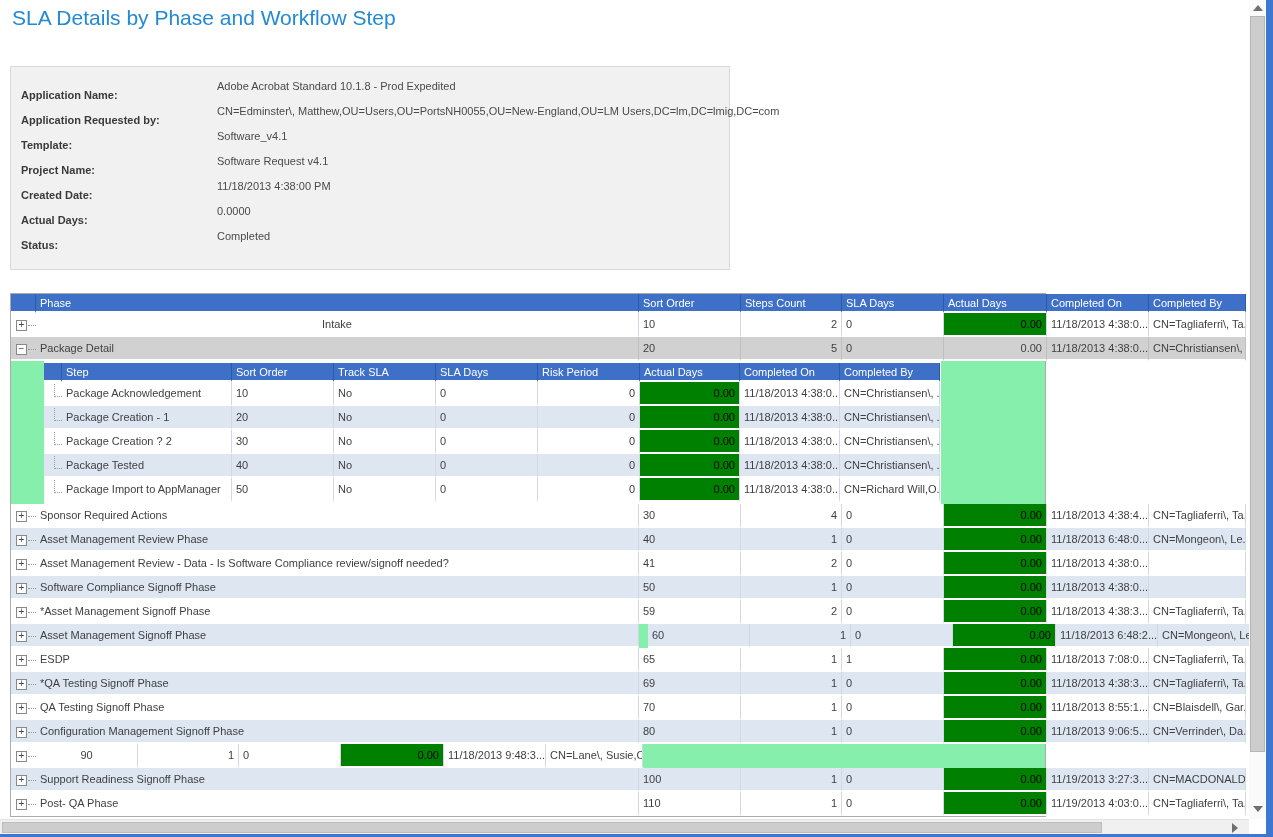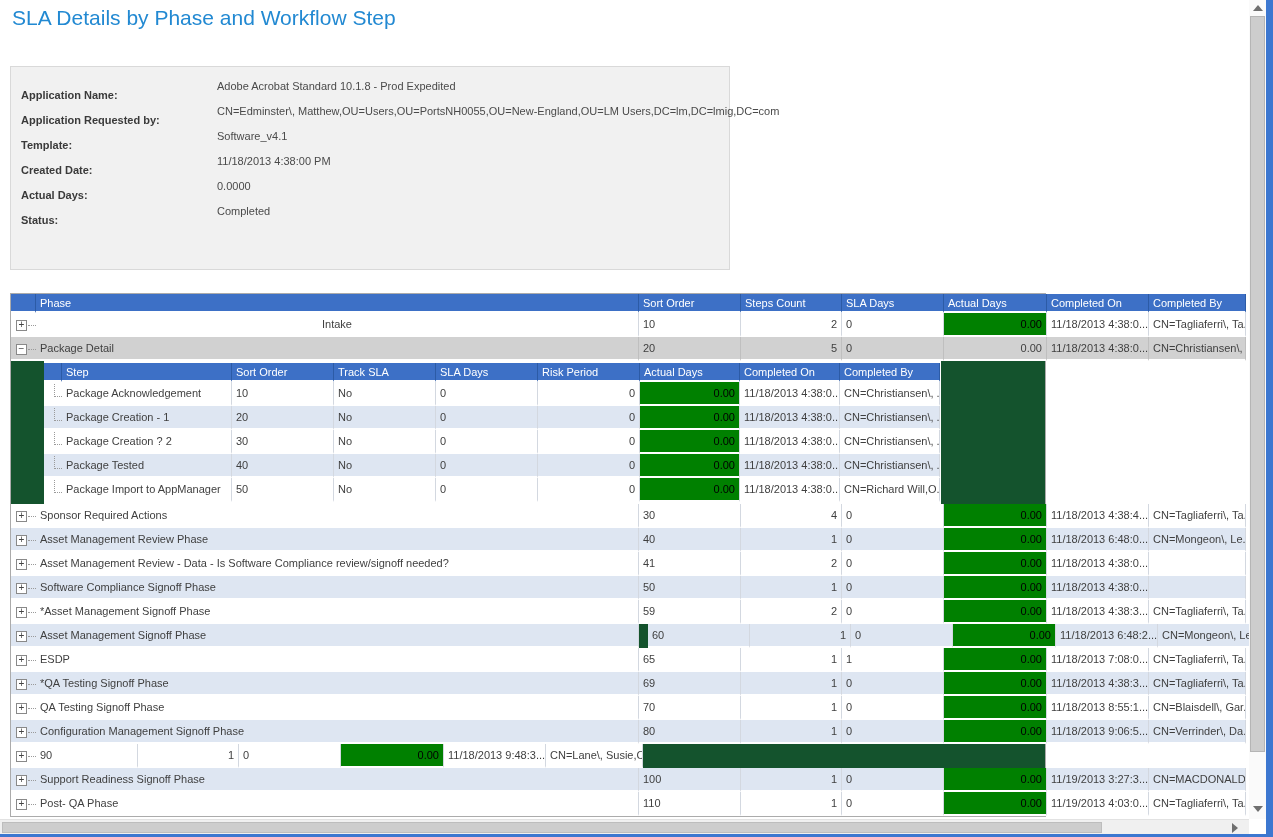--- a/index.html
+++ b/index.html
@@ -9,21 +9,21 @@
 
   
   .info{position:absolute;left:10px;top:66px;width:720px;height:204px;background:#f1f1f1;
         border:1px solid #d9d9d9;box-sizing:border-box;padding:6px 0 0 10px;}
   .info-row{display:flex;height:25px;align-items:center;font-size:11px;}
   .info-label{width:196px;font-weight:bold;color:#3a3a3a;flex:none;margin-top:18px;}
   .info-value{color:#4a4a4a;white-space:nowrap;}
 
   
   .grid{position:absolute;left:10px;top:293px;width:1036px;box-sizing:border-box;
-        border:1px solid #ababab;background:#14532d;font-size:11px;}
+        border:1px solid #ababab;background:#86efac;font-size:11px;}
   .trow{display:flex;}
   .thead{margin-bottom:0px;}
   .hcell{background:#3d70c6;color:#fff;height:19px;line-height:19px;padding:0 4px;
          box-sizing:border-box;border-right:1px solid #2c5ba6;border-bottom:2px solid #fff;
          overflow:hidden;white-space:nowrap;flex:none;}
   .cell{height:24px;line-height:22px;padding:0 4px;box-sizing:border-box;
         border-right:1px solid #d3d8e0;border-bottom:2px solid #fff;
         overflow:hidden;white-space:nowrap;flex:none;background:#fff;}
   .right{text-align:right;}
   .trow.alt .cell{background:#dee6f2;}
@@ -63,20 +63,24 @@
       </div>
       <div class="info-row">
         <span class="info-label">Application Requested by:</span>
         <span class="info-value">CN=Edminster\, Matthew,OU=Users,OU=PortsNH0055,OU=New-England,OU=LM Users,DC=lm,DC=lmig,DC=com</span>
       </div>
       <div class="info-row">
         <span class="info-label">Template:</span>
         <span class="info-value">Software_v4.1</span>
       </div>
       <div class="info-row">
+        <span class="info-label">Project Name:</span>
+        <span class="info-value">Software Request v4.1</span>
+      </div>
+      <div class="info-row">
         <span class="info-label">Created Date:</span>
         <span class="info-value">11/18/2013 4:38:00 PM</span>
       </div>
       <div class="info-row">
         <span class="info-label">Actual Days:</span>
         <span class="info-value">0.0000</span>
       </div>
       <div class="info-row">
         <span class="info-label">Status:</span>
         <span class="info-value">Completed</span>
@@ -277,21 +281,21 @@
         <div class="cell" style="width: 603px;">Configuration Management Signoff Phase</div>
         <div class="cell" style="width: 102px;">80</div>
         <div class="cell right" style="width: 101px;">1</div>
         <div class="cell" style="width: 102px;">0</div>
         <div class="cell right green" style="width: 103px;">0.00</div>
         <div class="cell" style="width: 102px;">11/18/2013 9:06:5...</div>
         <div class="cell" style="width: 97px;">CN=Verrinder\, Da...</div>
       </div>
       <div class="trow">
         <div class="cell expand-cell" style="width: 25px;"><span class="treebox">+</span><span class="dots"></span></div>
-        <div class="cell" style="width: 102px;">90</div>
+        <div class="cell" style="width: 102px; text-align: center;">90</div>
         <div class="cell right" style="width: 101px;">1</div>
         <div class="cell" style="width: 102px;">0</div>
         <div class="cell right green" style="width: 103px;">0.00</div>
         <div class="cell" style="width: 102px;">11/18/2013 9:48:3...</div>
         <div class="cell" style="width: 97px;">CN=Lane\, Susie,O...</div>
       </div>
       <div class="trow alt">
         <div class="cell expand-cell" style="width: 25px;"><span class="treebox">+</span><span class="dots"></span></div>
         <div class="cell" style="width: 603px;">Support Readiness Signoff Phase</div>
         <div class="cell" style="width: 102px;">100</div>

